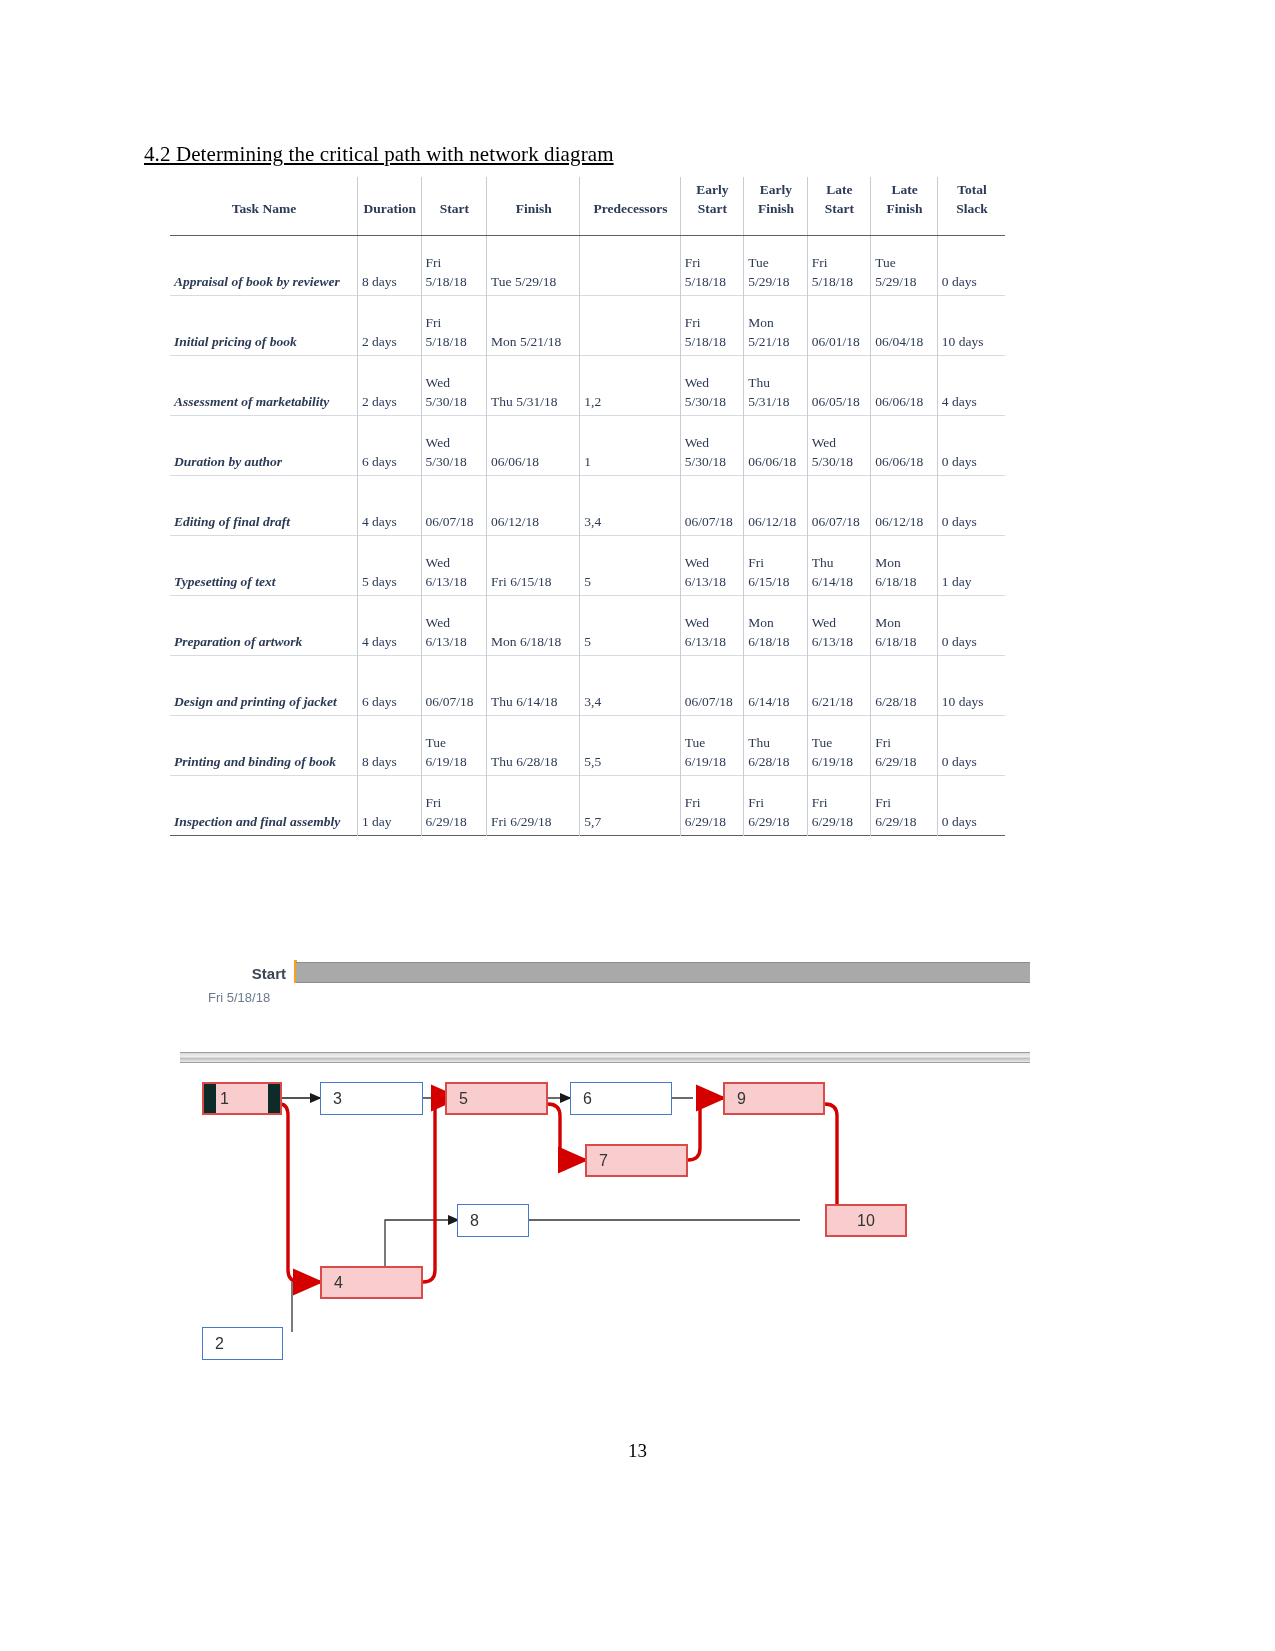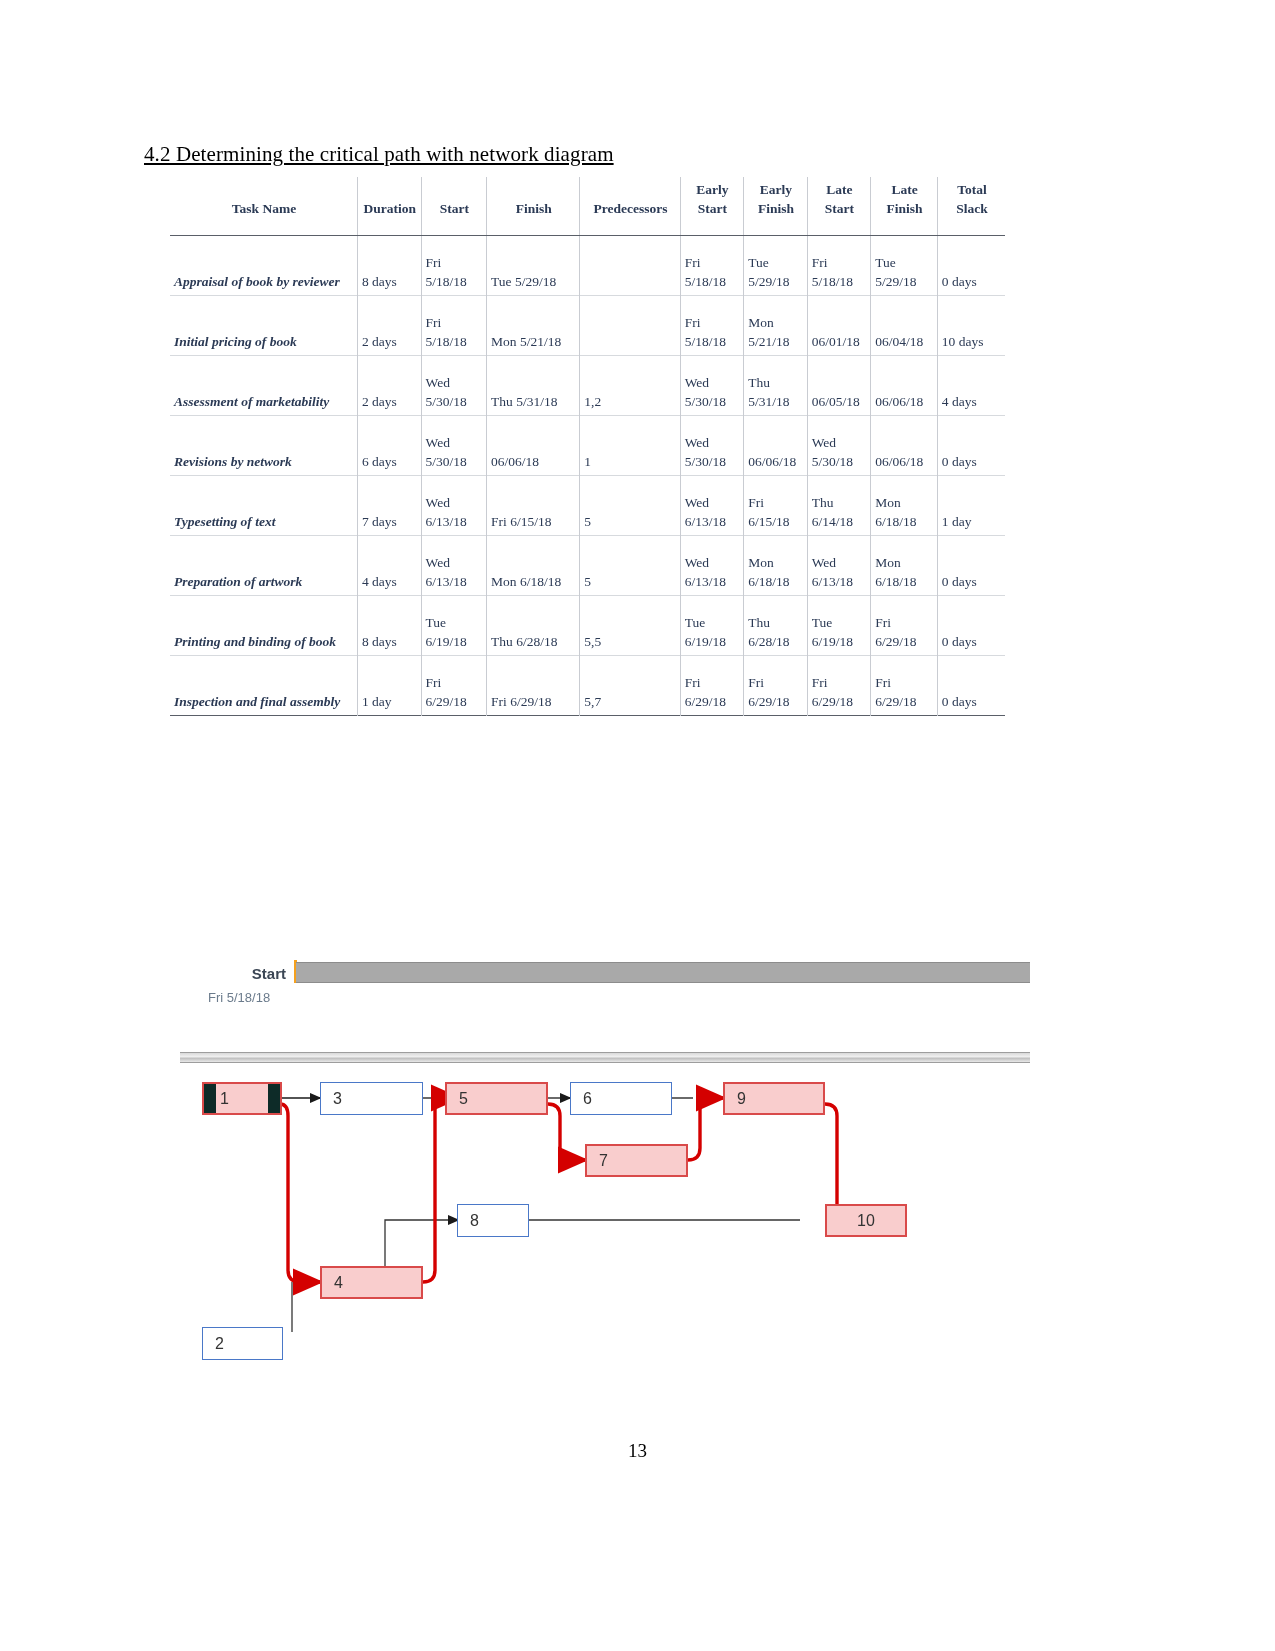--- a/index.html
+++ b/index.html
@@ -193,54 +193,78 @@
             <td>Wed 5/30/18</td>
             <td>Thu 5/31/18</td>
             <td>1,2</td>
             <td>Wed 5/30/18</td>
             <td>Thu 5/31/18</td>
             <td>06/05/18</td>
             <td>06/06/18</td>
             <td>4 days</td>
           </tr>
           <tr>
-            <td class="taskname">Revisions by network</td>
+            <td class="taskname">Duration by author</td>
             <td>6 days</td>
             <td>Wed 5/30/18</td>
             <td>06/06/18</td>
             <td>1</td>
             <td>Wed 5/30/18</td>
             <td>06/06/18</td>
             <td>Wed 5/30/18</td>
             <td>06/06/18</td>
             <td>0 days</td>
           </tr>
           <tr>
+            <td class="taskname">Editing of final draft</td>
+            <td>4 days</td>
+            <td>06/07/18</td>
+            <td>06/12/18</td>
+            <td>3,4</td>
+            <td>06/07/18</td>
+            <td>06/12/18</td>
+            <td>06/07/18</td>
+            <td>06/12/18</td>
+            <td>0 days</td>
+          </tr>
+          <tr>
             <td class="taskname">Typesetting of text</td>
-            <td>7 days</td>
+            <td>5 days</td>
             <td>Wed 6/13/18</td>
             <td>Fri 6/15/18</td>
             <td>5</td>
             <td>Wed 6/13/18</td>
             <td>Fri 6/15/18</td>
             <td>Thu 6/14/18</td>
             <td>Mon 6/18/18</td>
             <td>1 day</td>
           </tr>
           <tr>
             <td class="taskname">Preparation of artwork</td>
             <td>4 days</td>
             <td>Wed 6/13/18</td>
             <td>Mon 6/18/18</td>
             <td>5</td>
             <td>Wed 6/13/18</td>
             <td>Mon 6/18/18</td>
             <td>Wed 6/13/18</td>
             <td>Mon 6/18/18</td>
             <td>0 days</td>
+          </tr>
+          <tr>
+            <td class="taskname">Design and printing of jacket</td>
+            <td>6 days</td>
+            <td>06/07/18</td>
+            <td>Thu 6/14/18</td>
+            <td>3,4</td>
+            <td>06/07/18</td>
+            <td>6/14/18</td>
+            <td>6/21/18</td>
+            <td>6/28/18</td>
+            <td>10 days</td>
           </tr>
           <tr>
             <td class="taskname">Printing and binding of book</td>
             <td>8 days</td>
             <td>Tue 6/19/18</td>
             <td>Thu 6/28/18</td>
             <td>5,5</td>
             <td>Tue 6/19/18</td>
             <td>Thu 6/28/18</td>
             <td>Tue 6/19/18</td>

